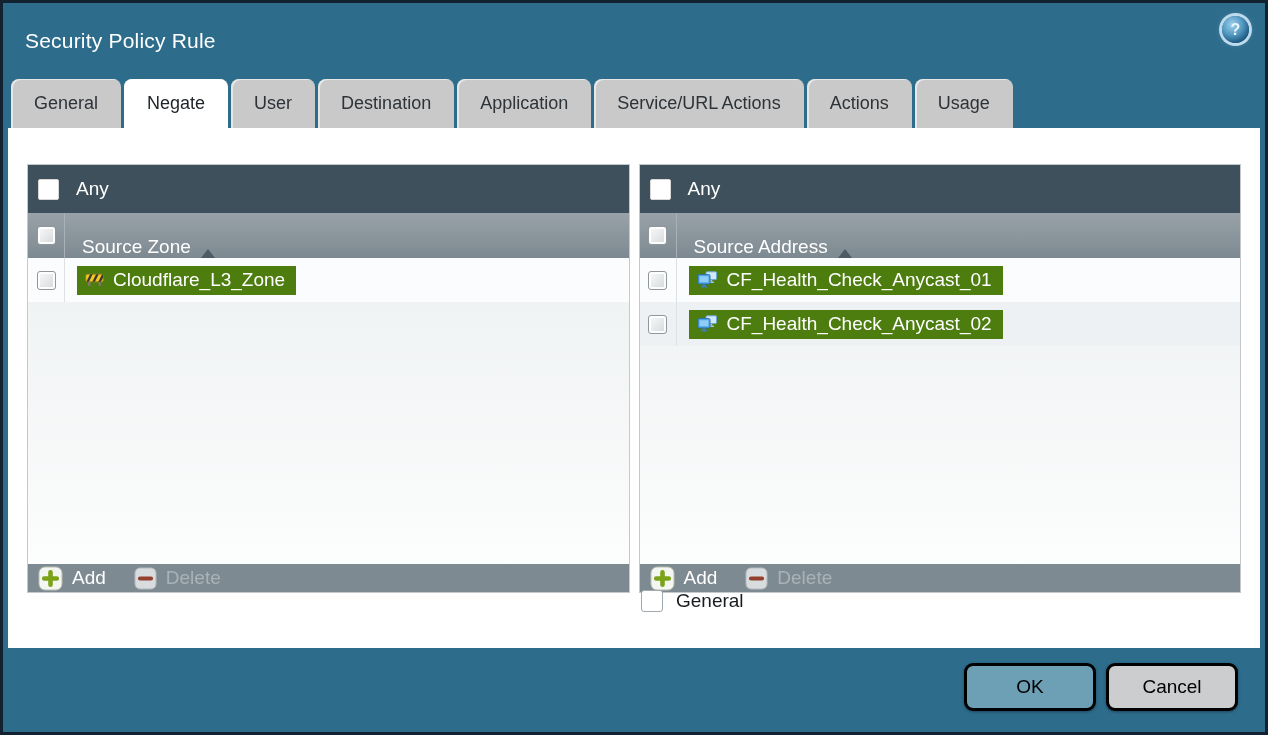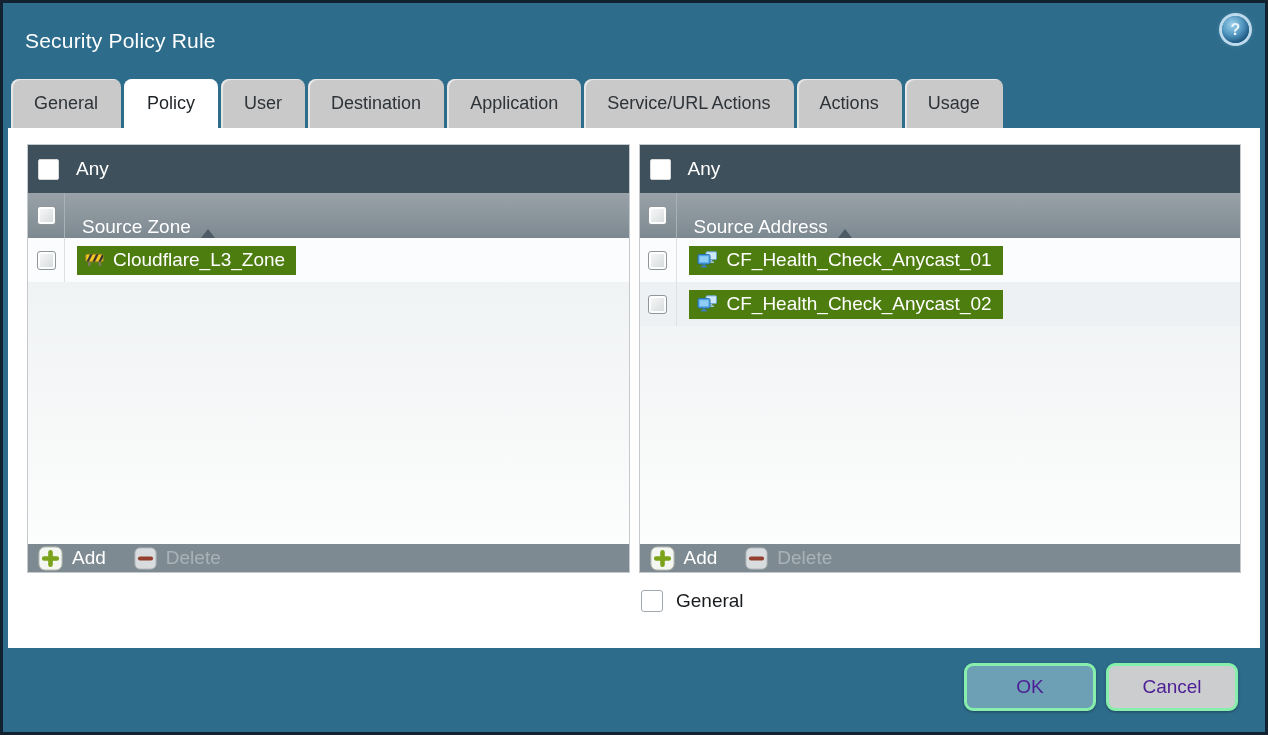--- a/index.html
+++ b/index.html
@@ -21,21 +21,21 @@
   
   .tabs{display:flex;gap:3px;padding-left:8px;height:49px;border-radius:22px;}
   .tab{
     background:#c9c9c9;border-radius:8px 8px 0 0;color:#2e3338;font-size:18px;
     padding:0 23px;display:flex;align-items:center;cursor:pointer;
     box-shadow:inset 2px 1px 0 rgba(255,255,255,.55);
   }
   .tab.active{background:#ffffff;color:#1f2428;}
   
   .content{position:relative;background:#ffffff;margin:0 5px;height:520px;}
-  .panels{display:flex;gap:9px;padding:16px 19px 0 19px;}
+  .panels{display:flex;gap:9px;padding:36px 19px 0 19px;}
   .panel{flex:1;display:flex;flex-direction:column;height:429px;border:1px solid #c3c9cc;background:#fff;}
   .any-row{height:48px;background:#3e505b;display:flex;align-items:center;color:#fff;font-size:19px;flex:none;}
   .cb-any{width:21px;height:21px;background:#fff;border:1px solid #d8d8d8;border-radius:2px;margin-left:10px;cursor:pointer;flex:none;}
   .any-label{margin-left:17px;}
   .col-head{height:45px;background:linear-gradient(#99a2a8,#7d8991);display:flex;align-items:flex-end;color:#fff;font-size:19px;flex:none;}
   .cbcell{width:37px;align-self:stretch;display:flex;align-items:center;justify-content:center;flex:none;}
   .col-head .cbcell{border-right:1px solid #a9b1b6;}
   .cb3d{width:19px;height:19px;border:1px solid #8f979c;border-radius:3px;cursor:pointer;
         background:linear-gradient(135deg,#fafbfb,#d4d8da);box-shadow:inset 0 0 0 2px rgba(255,255,255,.9);}
   .col-label{margin-left:17px;}
@@ -51,40 +51,40 @@
   .panel-footer{height:28px;background:#7e8a91;display:flex;align-items:center;gap:28px;padding-left:10px;flex:none;}
   .tool-btn{display:flex;align-items:center;gap:9px;font-size:19px;color:#fff;cursor:pointer;}
   .tool-btn.disabled{color:#a9b2b8;cursor:default;}
   .tool-btn svg{display:block;}
   
   .negate-row{position:absolute;left:633px;top:462px;display:flex;align-items:center;gap:13px;}
   .cb-negate{width:22px;height:22px;background:#fff;border:1px solid #a2a9ae;border-radius:3px;cursor:pointer;}
   .negate-label{font-size:19px;color:#191c1e;}
   
   .footer-buttons{position:absolute;right:27px;bottom:21px;display:flex;gap:10px;}
-  .btn{height:48px;min-width:132px;border-radius:9px;border:3px solid #86efac;font-size:19px;
-       font-family:"Liberation Sans",sans-serif;color:#4c1d95;cursor:pointer;
+  .btn{height:48px;min-width:132px;border-radius:9px;border:3px solid #000000;font-size:19px;
+       font-family:"Liberation Sans",sans-serif;color:#000000;cursor:pointer;
        box-shadow:0 1px 3px rgba(0,0,0,.35);}
   .btn-ok{background:#6d9fb5;}
   .btn-cancel{background:#cbcdce;}
   .icon{display:inline-flex;flex:none;}
 </style>
 </head>
 <body>
 
 <div class="window">
 
   <div class="titlebar">
     <div class="title">Security Policy Rule</div>
     <div class="help-icon"></div>
   </div>
 
   <div class="tabs">
     <div class="tab">General</div>
-    <div class="tab active">Policy</div>
+    <div class="tab active">Negate</div>
     <div class="tab">User</div>
     <div class="tab">Destination</div>
     <div class="tab">Application</div>
     <div class="tab">Service/URL Actions</div>
     <div class="tab">Actions</div>
     <div class="tab">Usage</div>
   </div>
 
   <div class="content">
     <div class="panels">

